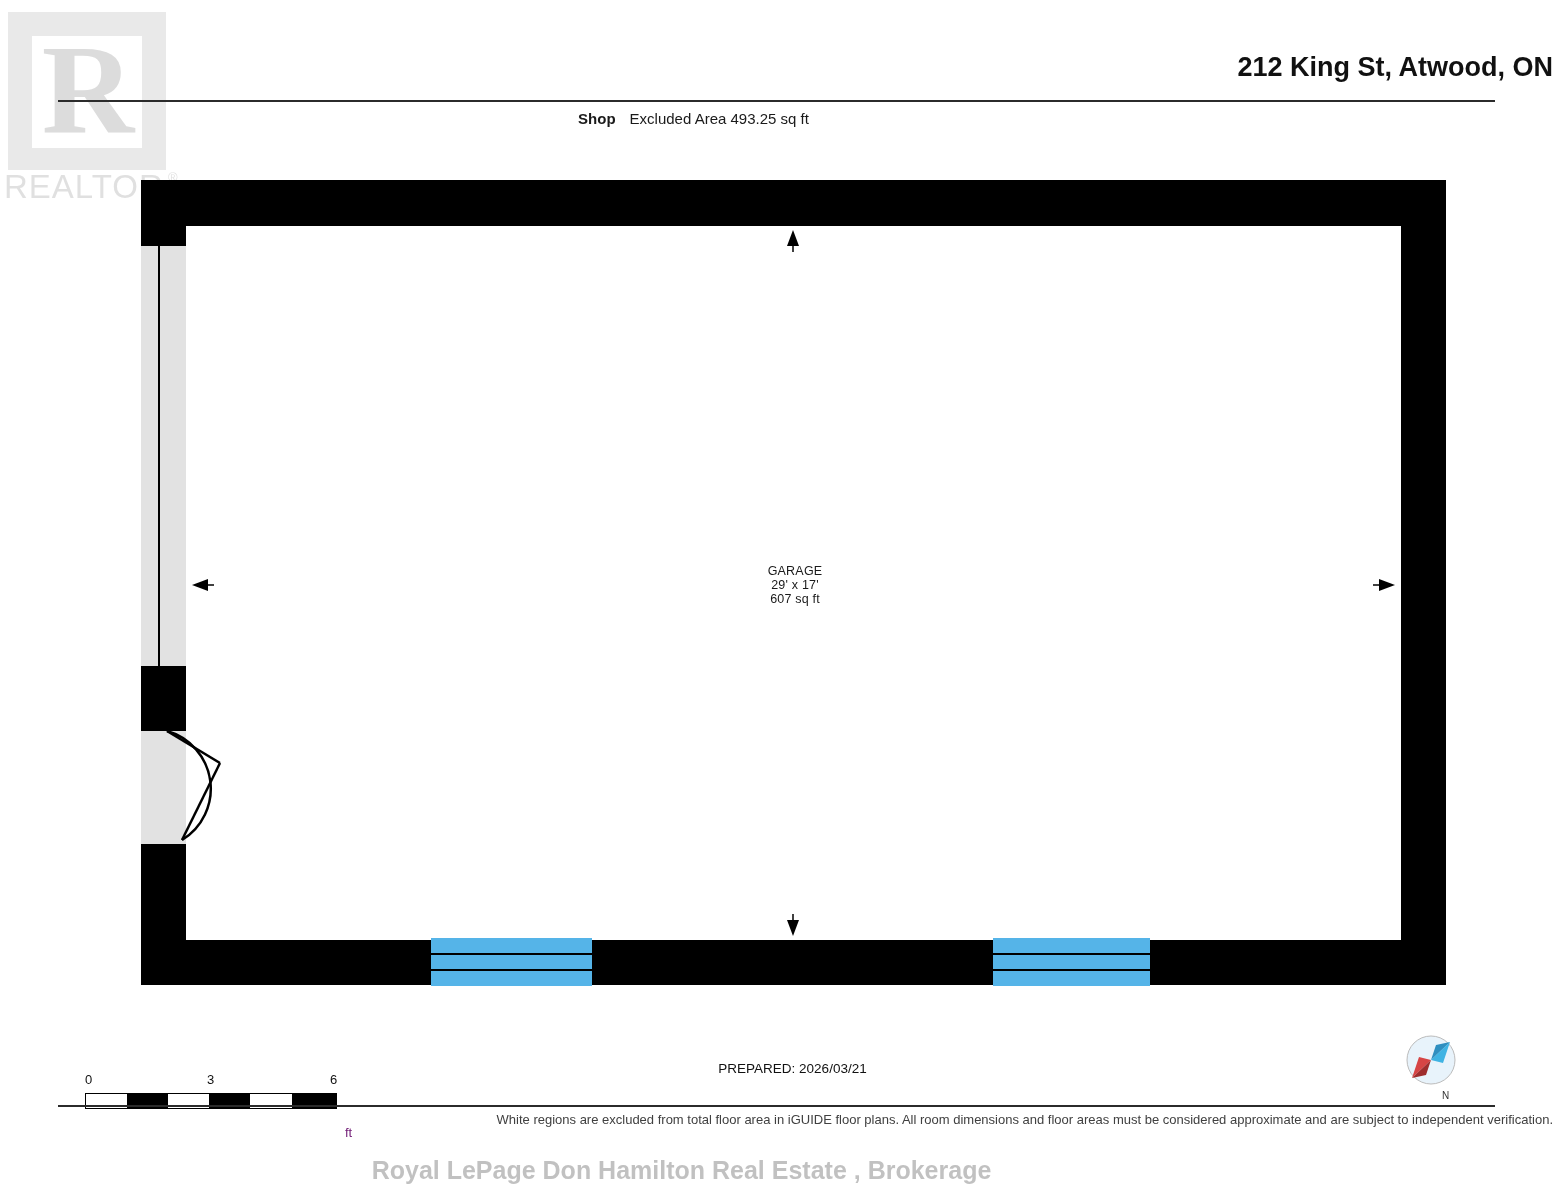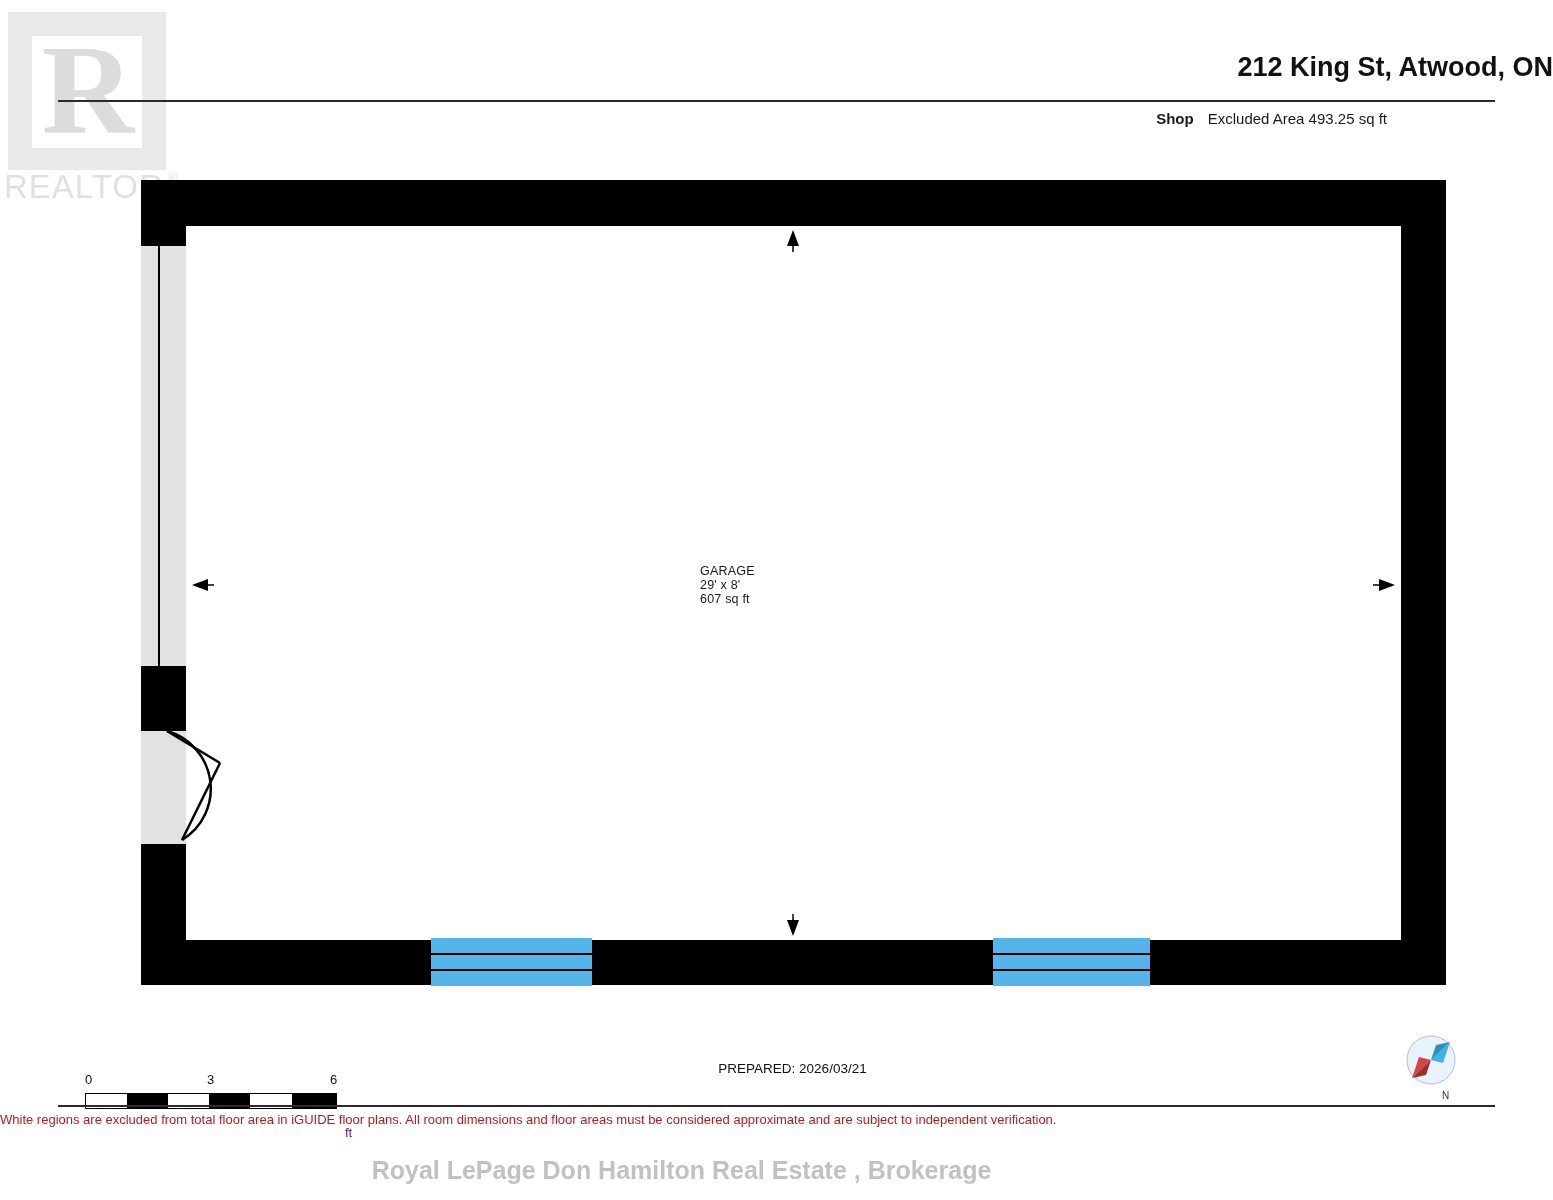--- a/index.html
+++ b/index.html
@@ -89,21 +89,21 @@
     top: 100px;
     width: 1437px;
     height: 2px;
     background: #2b2b2b;
   }
   .subtitle {
     position: absolute;
     left: 0;
     top: 110px;
     width: 1387px;
-    text-align: right;
+    text-align: center;
     font-size: 15px;
     color: #1a1a1a;
   }
   .subtitle .lbl {
     font-weight: bold;
     margin-right: 14px;
   }
 
   
   #floorplan {
@@ -112,21 +112,21 @@
     top: 0;
     width: 1553px;
     height: 1200px;
   }
 
   .plan-label {
     position: absolute;
     left: 700px;
     top: 564px;
     width: 190px;
-    text-align: left;
+    text-align: center;
     font-size: 12.5px;
     line-height: 14px;
     color: #1a1a1a;
     letter-spacing: 0.2px;
   }
 
   
   .scalebar {
     position: absolute;
     left: 85px;
@@ -190,23 +190,23 @@
     top: 1105px;
     width: 1437px;
     height: 2px;
     background: #2b2b2b;
   }
   .disclaimer {
     position: absolute;
     left: 0;
     top: 1112px;
     width: 1553px;
-    text-align: left;
+    text-align: right;
     font-size: 13px;
-    color: #b91c1c;
+    color: #404040;
   }
   .brokerage {
     position: absolute;
     left: 0;
     top: 1156px;
     width: 1363px;
     text-align: center;
     font-size: 25px;
     font-weight: bold;
     color: #8f8f8f;
@@ -268,21 +268,21 @@
     <line x1="196" y1="585" x2="214" y2="585" stroke="#000000" stroke-width="1.5"></line>
   </g>
   <g fill="#000000">
     <polygon points="1395,585 1379,579 1379,591"></polygon>
     <line x1="1391" y1="585" x2="1373" y2="585" stroke="#000000" stroke-width="1.5"></line>
   </g>
 </svg>
 
 <div class="plan-label">
   <div>GARAGE</div>
-  <div>29' x 8'</div>
+  <div>29' x 17'</div>
   <div>607 sq ft</div>
 </div>
 
 <div class="scalebar">
   <div class="seg" style="left:41px;width:41px;"></div>
   <div class="seg" style="left:123px;width:41px;"></div>
   <div class="seg" style="left:206px;width:44px;"></div>
 </div>
 <div class="scale-num" style="left:85px; top:1072px;">0</div>
 <div class="scale-num" style="left:207px; top:1072px;">3</div>

